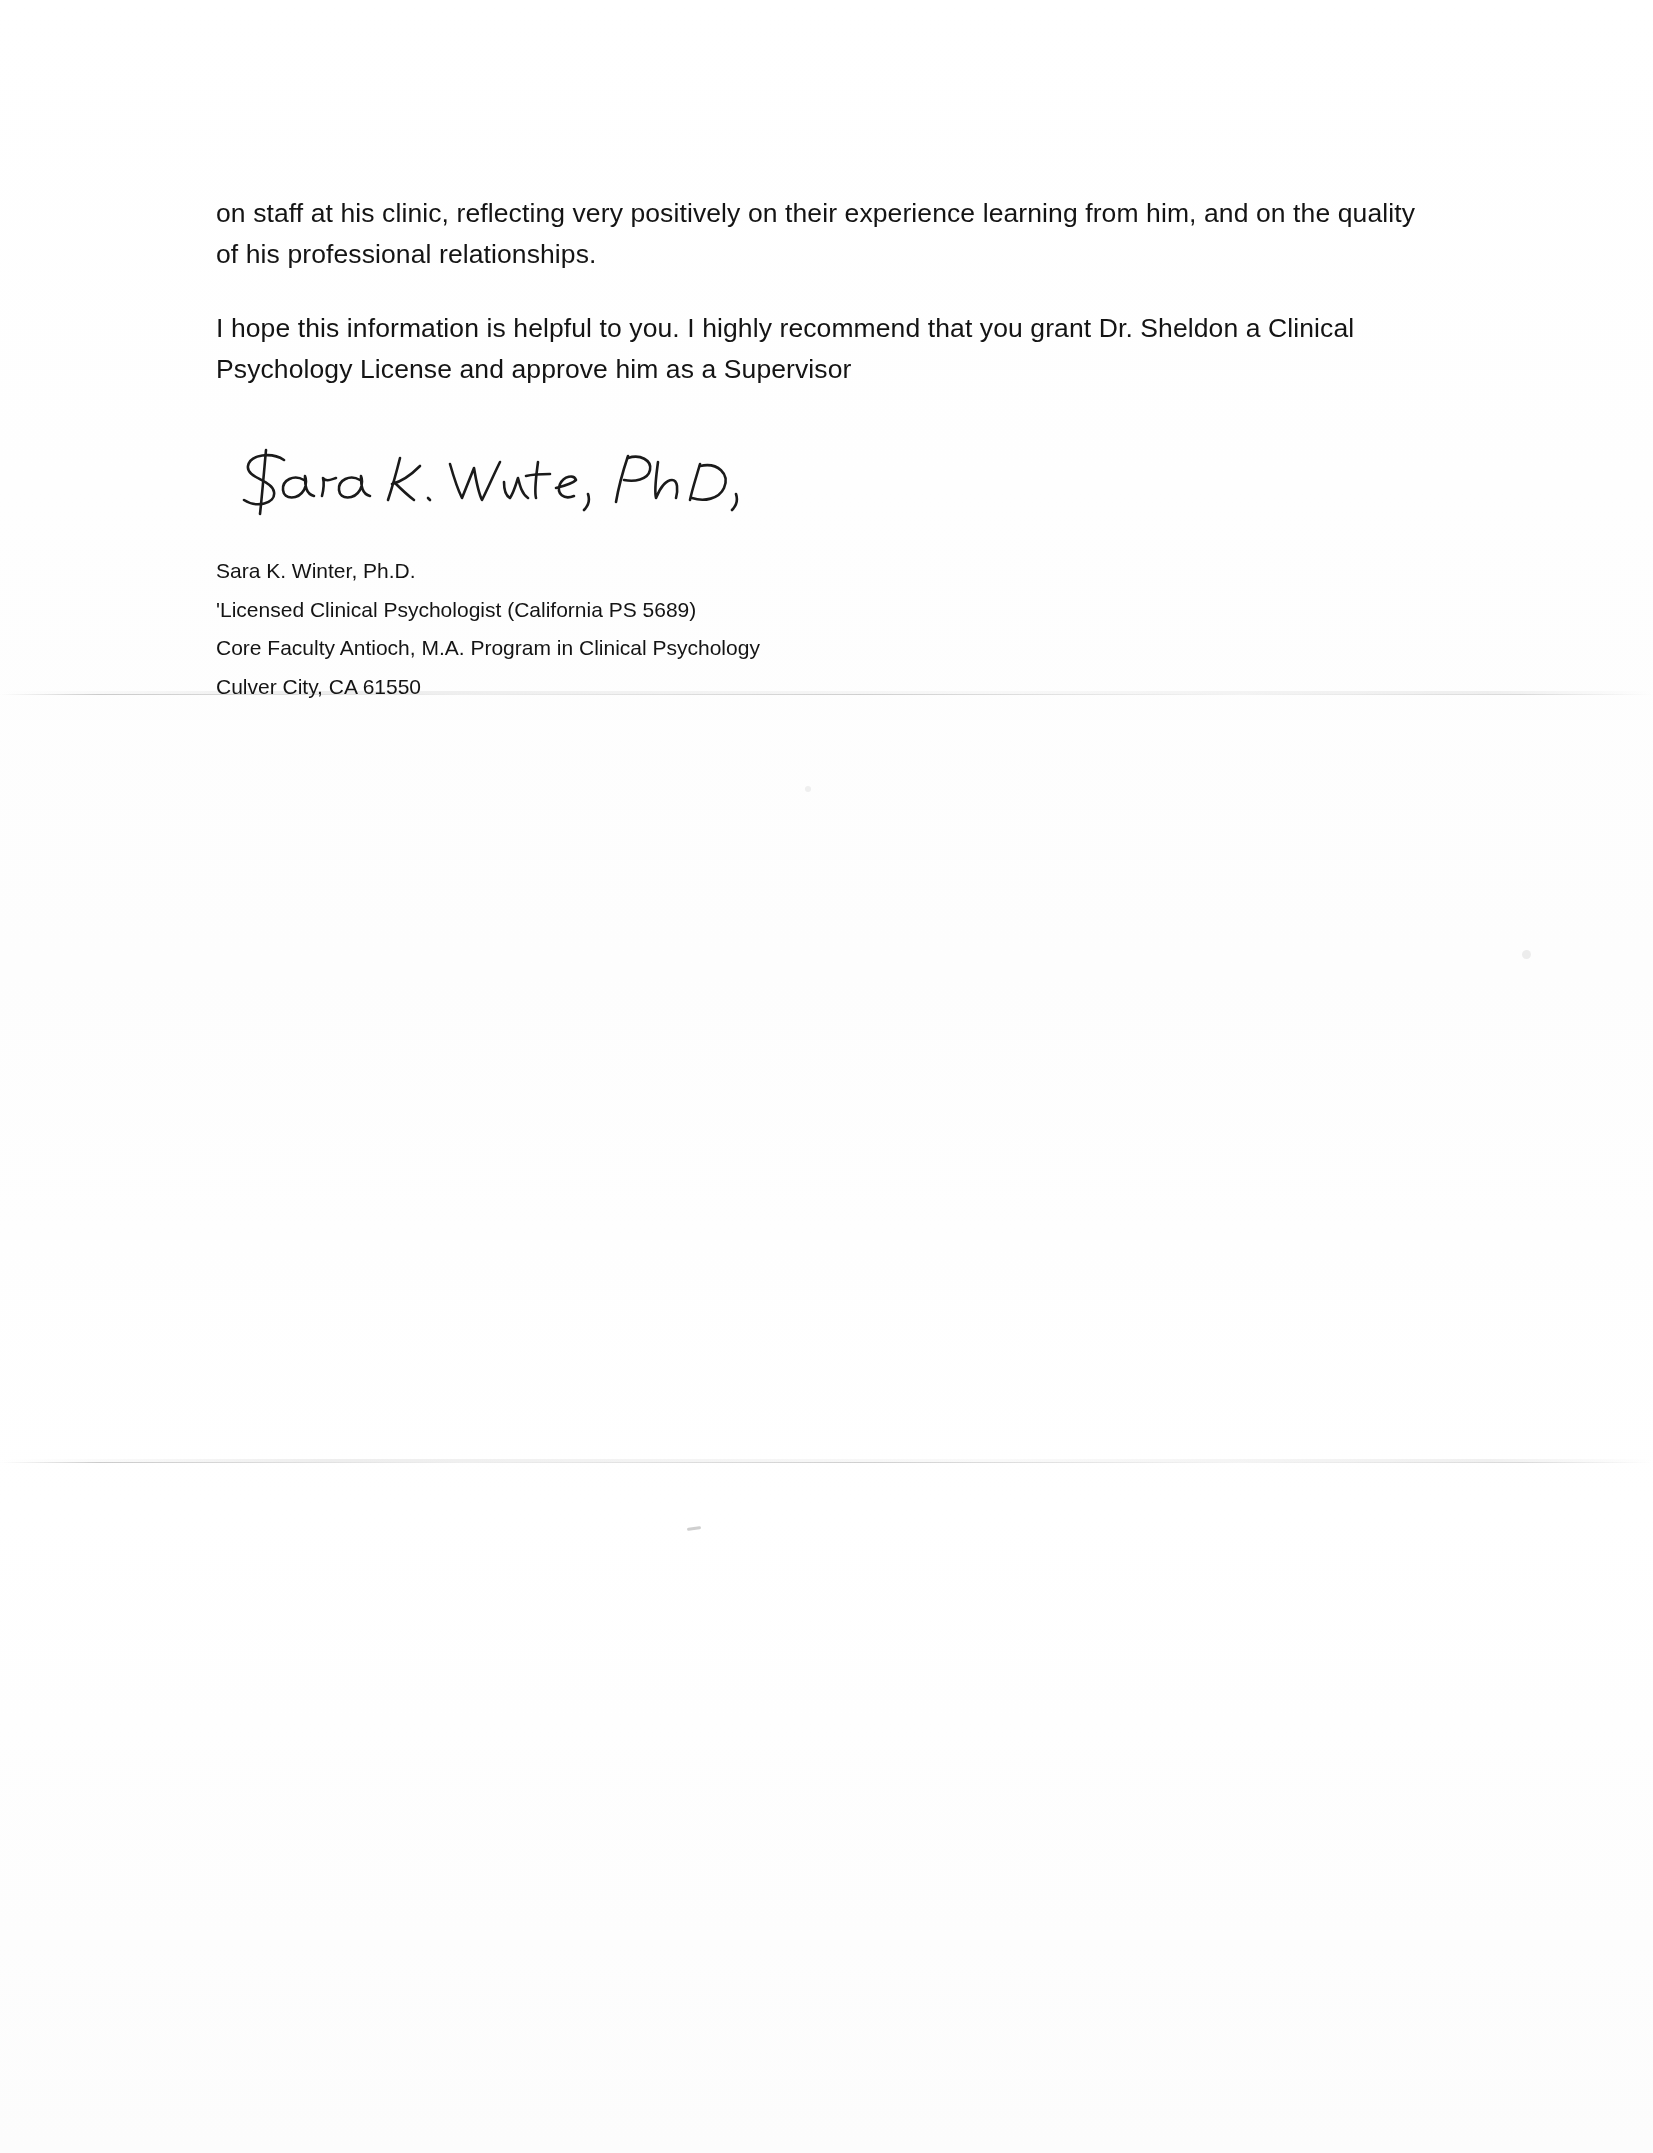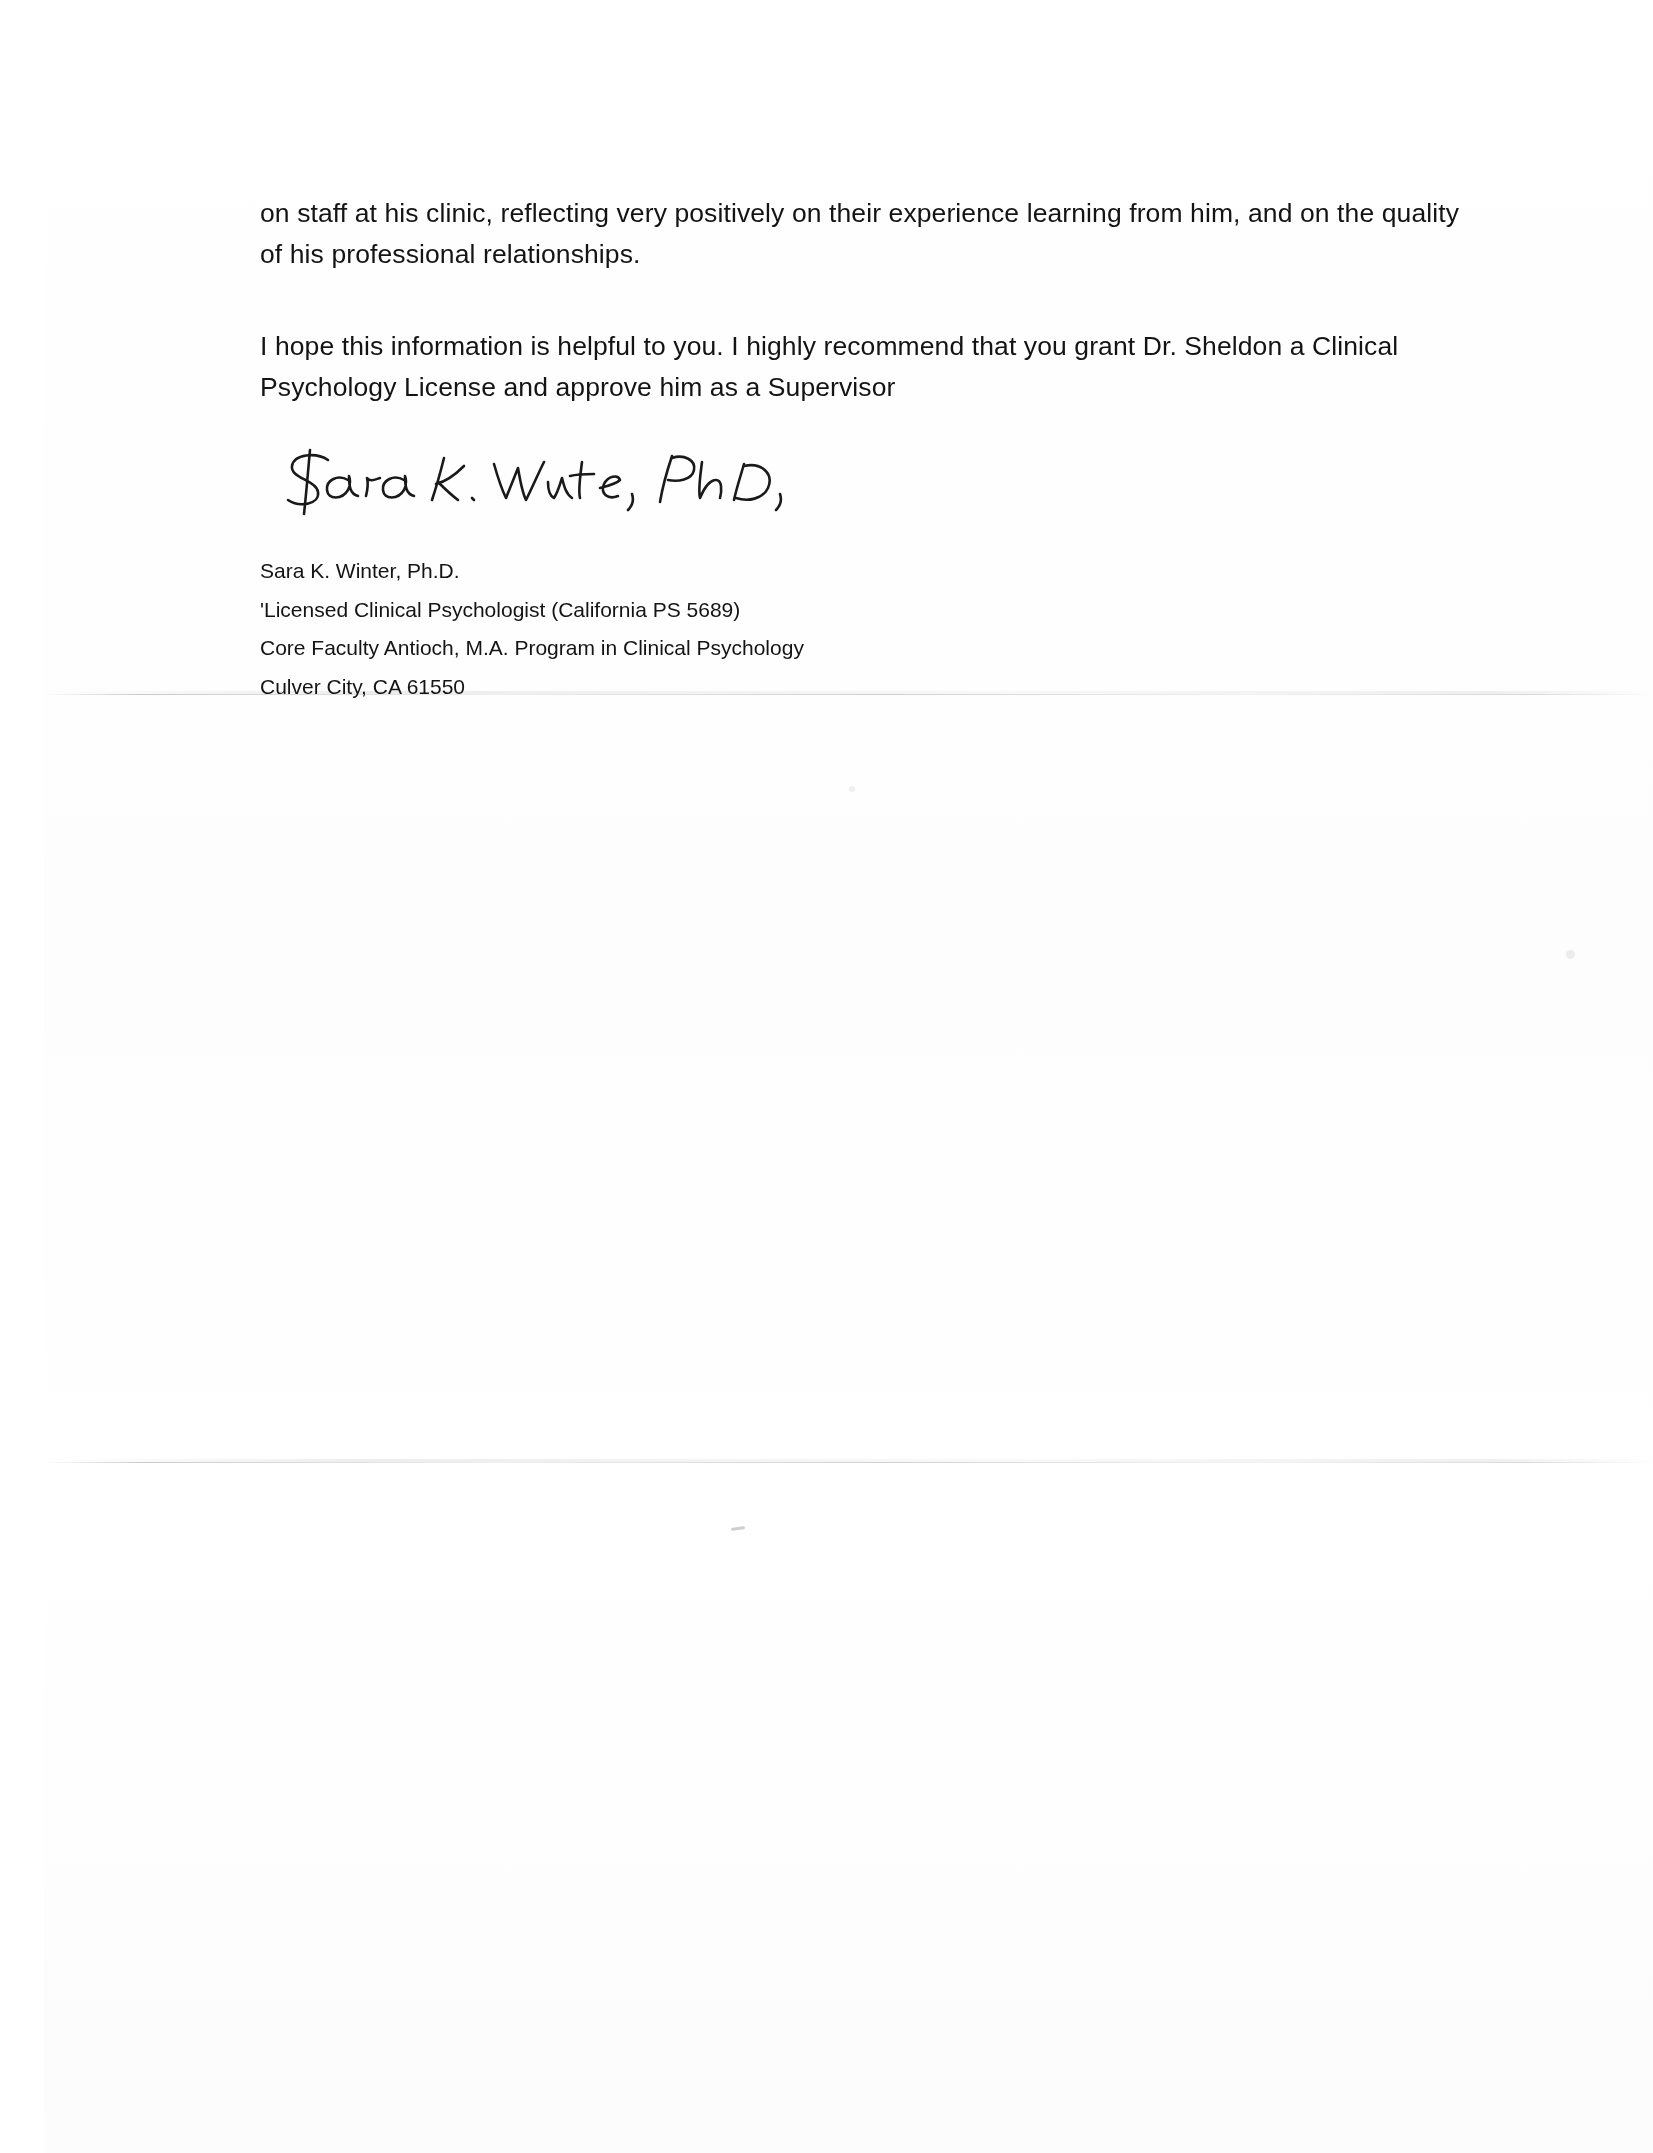--- a/index.html
+++ b/index.html
@@ -14,21 +14,20 @@
     overflow: hidden;
     font-family: "Liberation Sans", sans-serif;
     color: #111111;
   }
 
   
   .page {
     position: absolute;
     inset: 0;
     background: #15803d;
-    margin-left: 44px;
   }
 
   
   .paper-tone {
     position: absolute;
     inset: 0;
     background:
       linear-gradient(180deg, #ffffff 0%, #fdfdfd 45%, #ffffff 70%, #fcfcfc 100%);
     pointer-events: none;
   }
@@ -72,21 +71,21 @@
     position: absolute;
     left: 216px;
     width: 1200px;
     font-size: 26.5px;
     line-height: 41px;
     letter-spacing: 0.1px;
     color: #141414;
   }
 
   .para-1 { top: 166px; }
-  .para-2 { top: 299px; }
+  .para-2 { top: 281px; }
   .closing { top: 399px; }
 
   .signature-wrap {
     position: absolute;
     left: 238px;
     top: 448px;
     width: 600px;
     height: 80px;
   }
   .signature-wrap svg {

